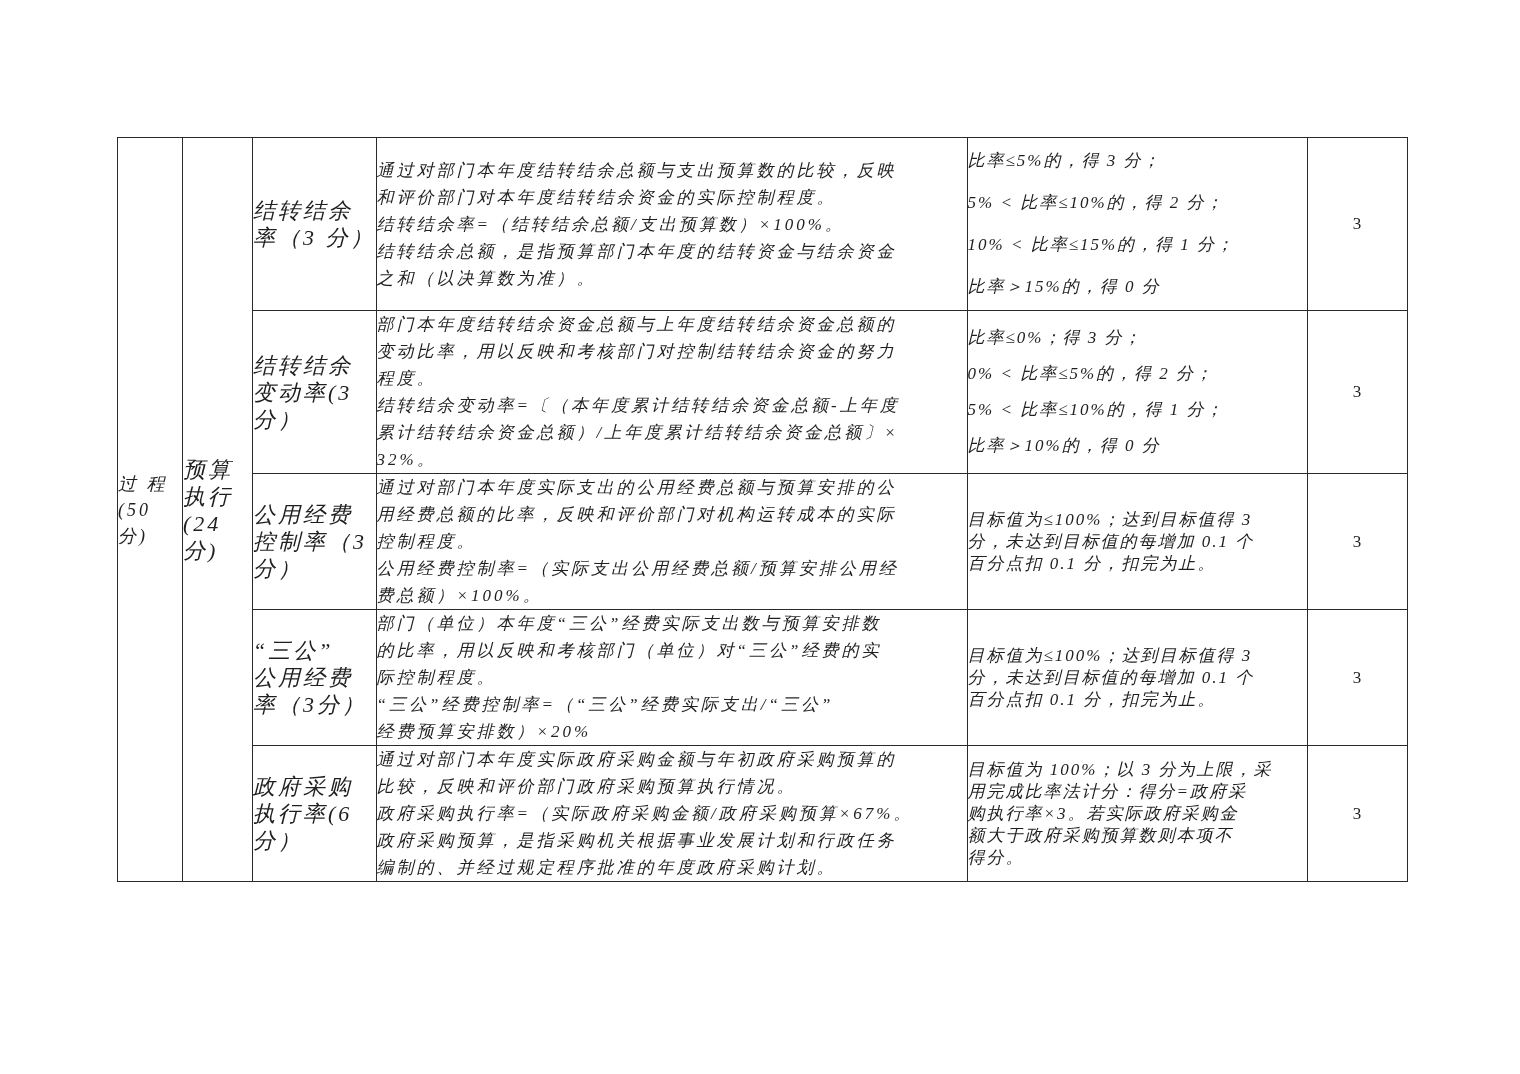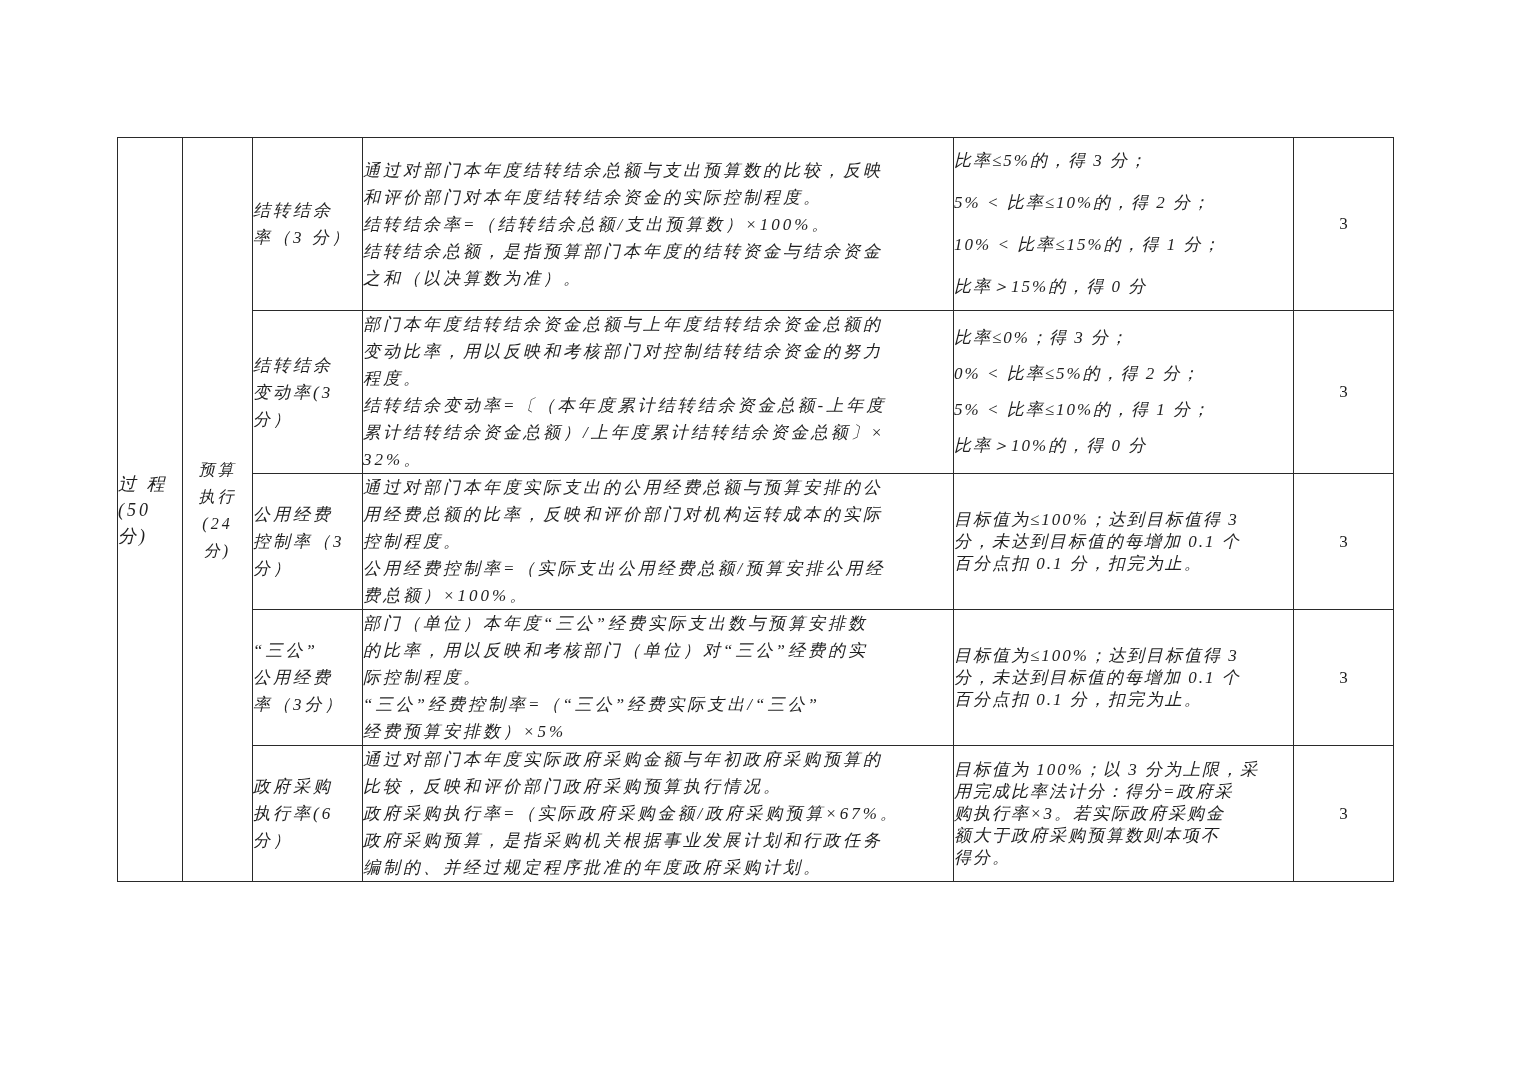--- a/index.html
+++ b/index.html
@@ -33,27 +33,26 @@
   td.group1 {
     font-size: 18px;
     letter-spacing: 3px;
     line-height: 26px;
     padding-left: 9px;
   }
   td.group2 {
     vertical-align: top;
     padding-top: 173px;
     padding-left: 8px;
-    font-size: 16px;
+    font-size: 22px;
     letter-spacing: 3px;
     line-height: 27px;
-    text-align: center;
   }
   td.ind {
-    font-size: 17px;
+    font-size: 22px;
     letter-spacing: 3px;
     line-height: 27px;
     padding-left: 10px;
   }
   td.desc {
     font-size: 17px;
     letter-spacing: 3px;
     line-height: 27px;
     padding-left: 10px;
     padding-right: 4px;
@@ -143,21 +142,21 @@
   </tr>
 
   <tr style="height:125px">
     <td class="ind pre">“三公”
 公用经费
 率（3分）</td>
     <td class="desc pre">部门（单位）本年度“三公”经费实际支出数与预算安排数
 的比率，用以反映和考核部门（单位）对“三公”经费的实
 际控制程度。
 “三公”经费控制率=（“三公”经费实际支出/“三公”
-经费预算安排数）×5%</td>
+经费预算安排数）×20%</td>
     <td class="crit crit-tight pre">目标值为≤100%；达到目标值得 3
 分，未达到目标值的每增加 0.1 个
 百分点扣 0.1 分，扣完为止。</td>
     <td class="score">3</td>
   </tr>
 
   <tr style="height:127px">
     <td class="ind pre">政府采购
 执行率(6
 分）</td>

